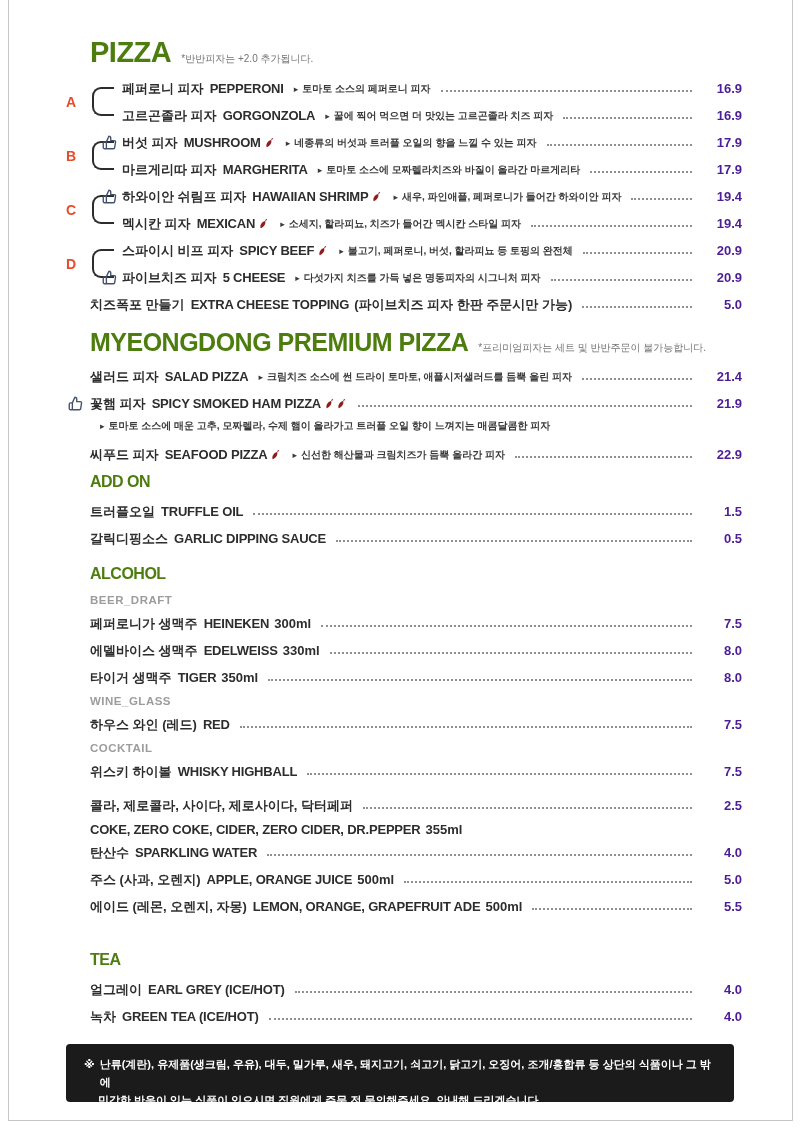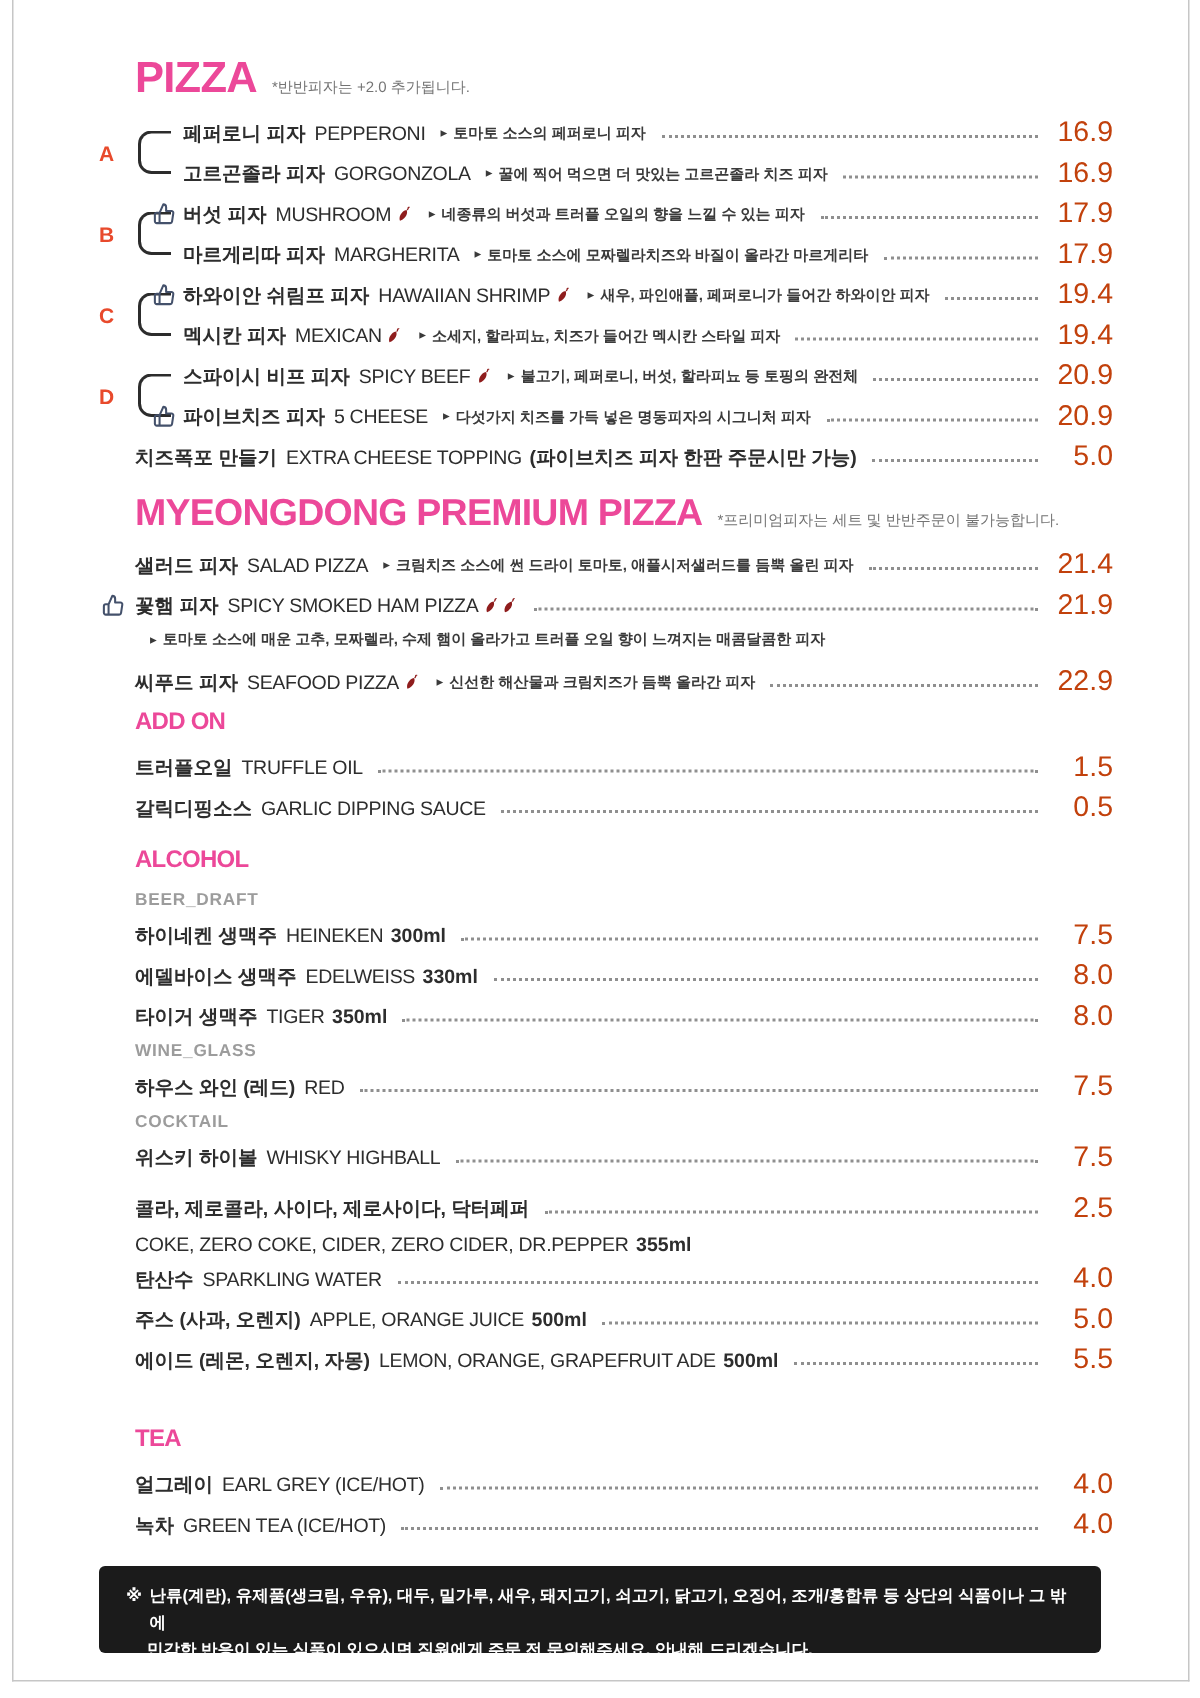--- a/index.html
+++ b/index.html
@@ -1,38 +1,38 @@
 <!DOCTYPE html>
 <html><head>
 <meta charset="utf-8">
 <style>
   html,body{margin:0;padding:0;}
   body{width:800px;height:1132px;background:#ffffff;font-family:"Liberation Sans","DejaVu Sans",sans-serif;color:#2d2d2d;overflow:hidden;}
   .page{position:relative;width:800px;height:1132px;background:#fff;}
   .sheet-border{position:absolute;left:8px;top:-2px;right:7px;bottom:11px;border:1px solid #c6c6c6;border-top:none;pointer-events:none;}
   .sec{position:absolute;left:66px;right:58px;}
   .stitle{display:flex;align-items:baseline;gap:10px;margin-left:24px;margin-bottom:8px;}
-  .stitle .t{font-weight:800;color:#ec4899;letter-spacing:-0.5px;line-height:1;}
+  .stitle .t{font-weight:800;color:#4d7c0f;letter-spacing:-0.5px;line-height:1;}
   .t-xl{font-size:29px;}
   .t-lg{font-size:25px;}
   .t-md{font-size:16px;}
   .note{font-weight:400;font-size:10px;color:#737373;}
   .row{display:flex;align-items:center;height:27px;font-size:13px;color:#2d2d2d;}
   .row2{display:flex;align-items:center;height:20px;font-size:13px;color:#2d2d2d;}
   .ind{margin-left:24px;}
   .ko{font-weight:600;white-space:nowrap;}
-  .en{font-weight:400;margin-left:6px;white-space:nowrap;letter-spacing:-0.2px;}
+  .en{font-weight:700;margin-left:6px;white-space:nowrap;letter-spacing:-0.2px;}
   .size{font-weight:700;margin-left:5px;white-space:nowrap;}
   .sfx{font-weight:600;margin-left:5px;white-space:nowrap;}
   .desc{display:flex;align-items:center;font-size:10px;font-weight:600;color:#3a3a3a;margin-left:10px;white-space:nowrap;}
   .desc .mk{margin-right:4px;font-size:9px;}
   .descline{height:18px;margin-left:34px;display:flex;align-items:center;font-size:10px;font-weight:600;color:#3a3a3a;}
   .descline .mk{margin-right:4px;font-size:9px;}
   .leader{flex:1;min-width:18px;border-bottom:2px dotted #8f8f8f;margin:0 10px;transform:translateY(2px);}
-  .price{font-weight:400;font-size:19px;min-width:40px;text-align:right;color:#c2410c;}
+  .price{font-weight:700;font-size:13px;min-width:40px;text-align:right;color:#4c1d95;}
   .group{display:flex;}
   .glabel{width:26px;display:flex;align-items:center;font-weight:800;font-size:14px;color:#e84a2c;}
   .bracket{width:20px;margin:12px 8px 13px 0;border:2.5px solid #2c2c2c;border-right:none;border-radius:9px 0 0 9px;}
   .gitems{flex:1;display:flex;flex-direction:column;}
   .thumb{margin-left:-20px;margin-right:5px;flex:none;}
   .thumb-abs{margin-left:-22px;margin-right:7px;flex:none;}
   .chili{margin-left:4px;flex:none;}
   .subhead{font-size:11.5px;font-weight:800;color:#9c9c9c;letter-spacing:0.5px;margin-left:24px;height:20px;display:flex;align-items:center;}
   .mt6{margin-top:6px;}
   .footer-box{position:absolute;left:66px;right:66px;top:1044px;height:58px;background:#1b1b1b;border-radius:4px;color:#fff;padding:11px 18px;box-sizing:border-box;}
@@ -263,21 +263,21 @@
       <span class="price">0.5</span>
     </div>
   </div>
 
   <div class="sec" style="top:566px;">
     <div class="stitle">
       <span class="t t-md">ALCOHOL</span>
     </div>
     <div class="subhead">BEER_DRAFT</div>
     <div class="row ind">
-      <span class="ko">하이네켄 생맥주</span>
+      <span class="ko">페퍼로니가 생맥주</span>
       <span class="en">HEINEKEN</span>
       <span class="size">300ml</span>
       <span class="leader"></span>
       <span class="price">7.5</span>
     </div>
     <div class="row ind">
       <span class="ko">에델바이스 생맥주</span>
       <span class="en">EDELWEISS</span>
       <span class="size">330ml</span>
       <span class="leader"></span>

